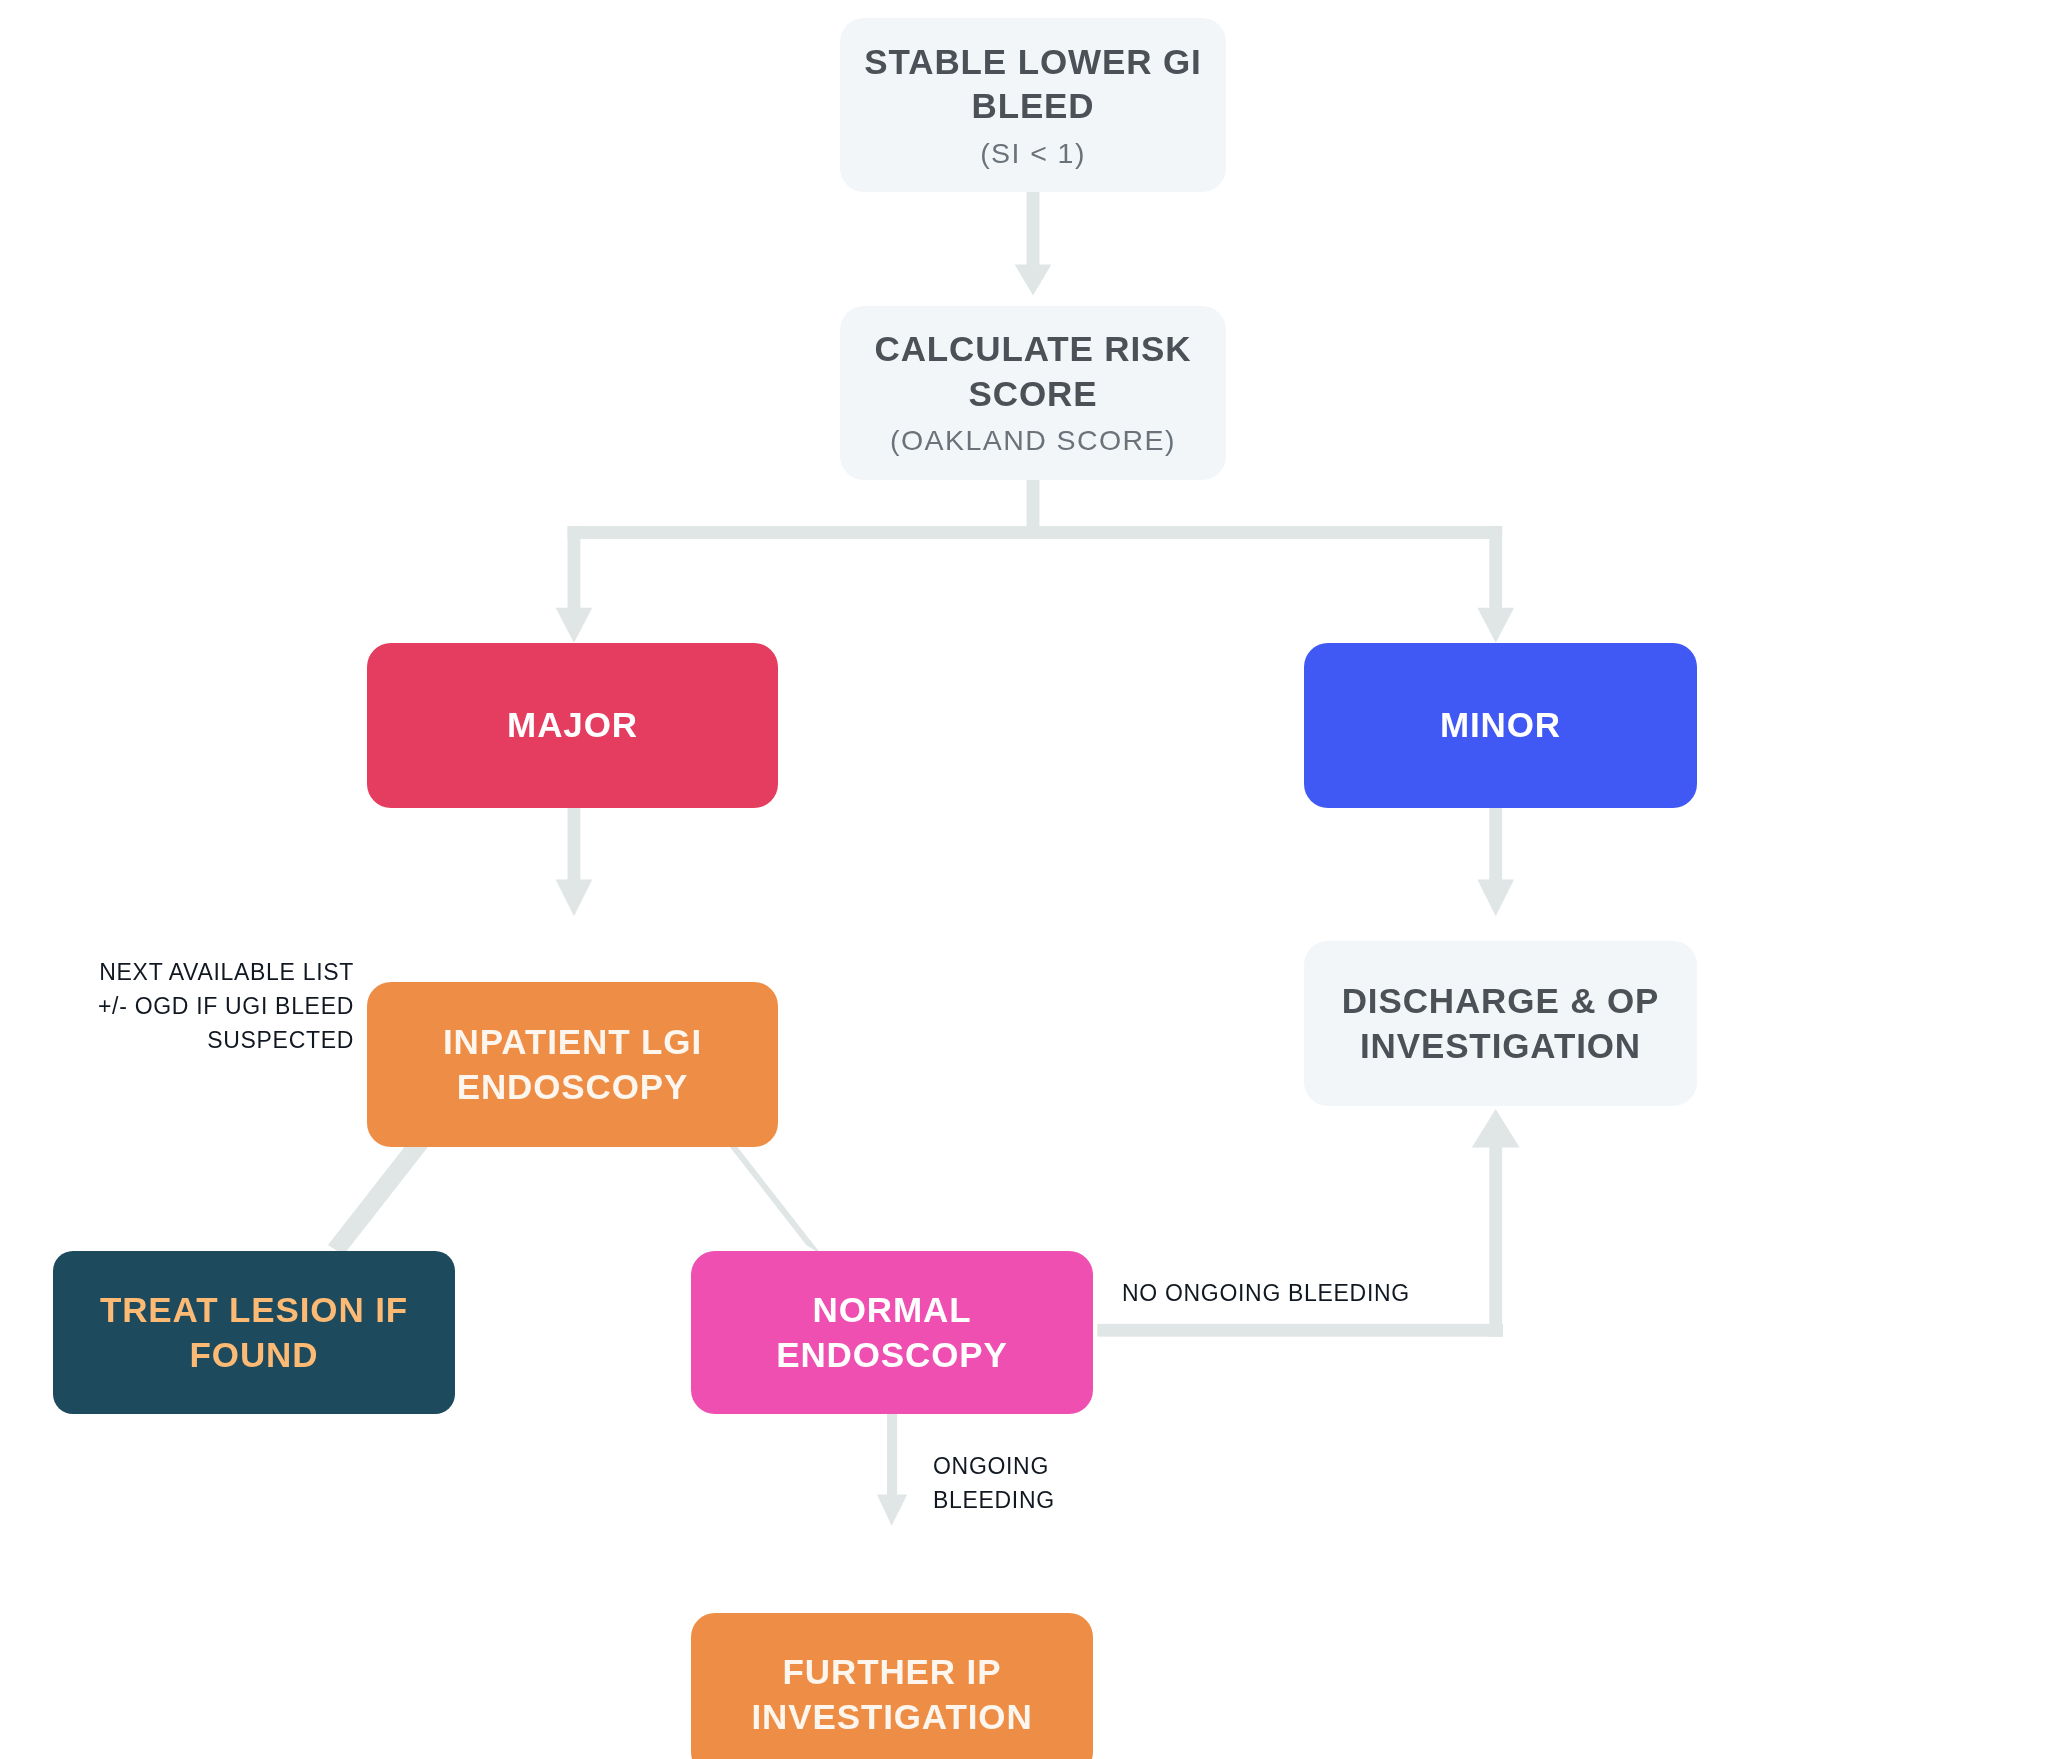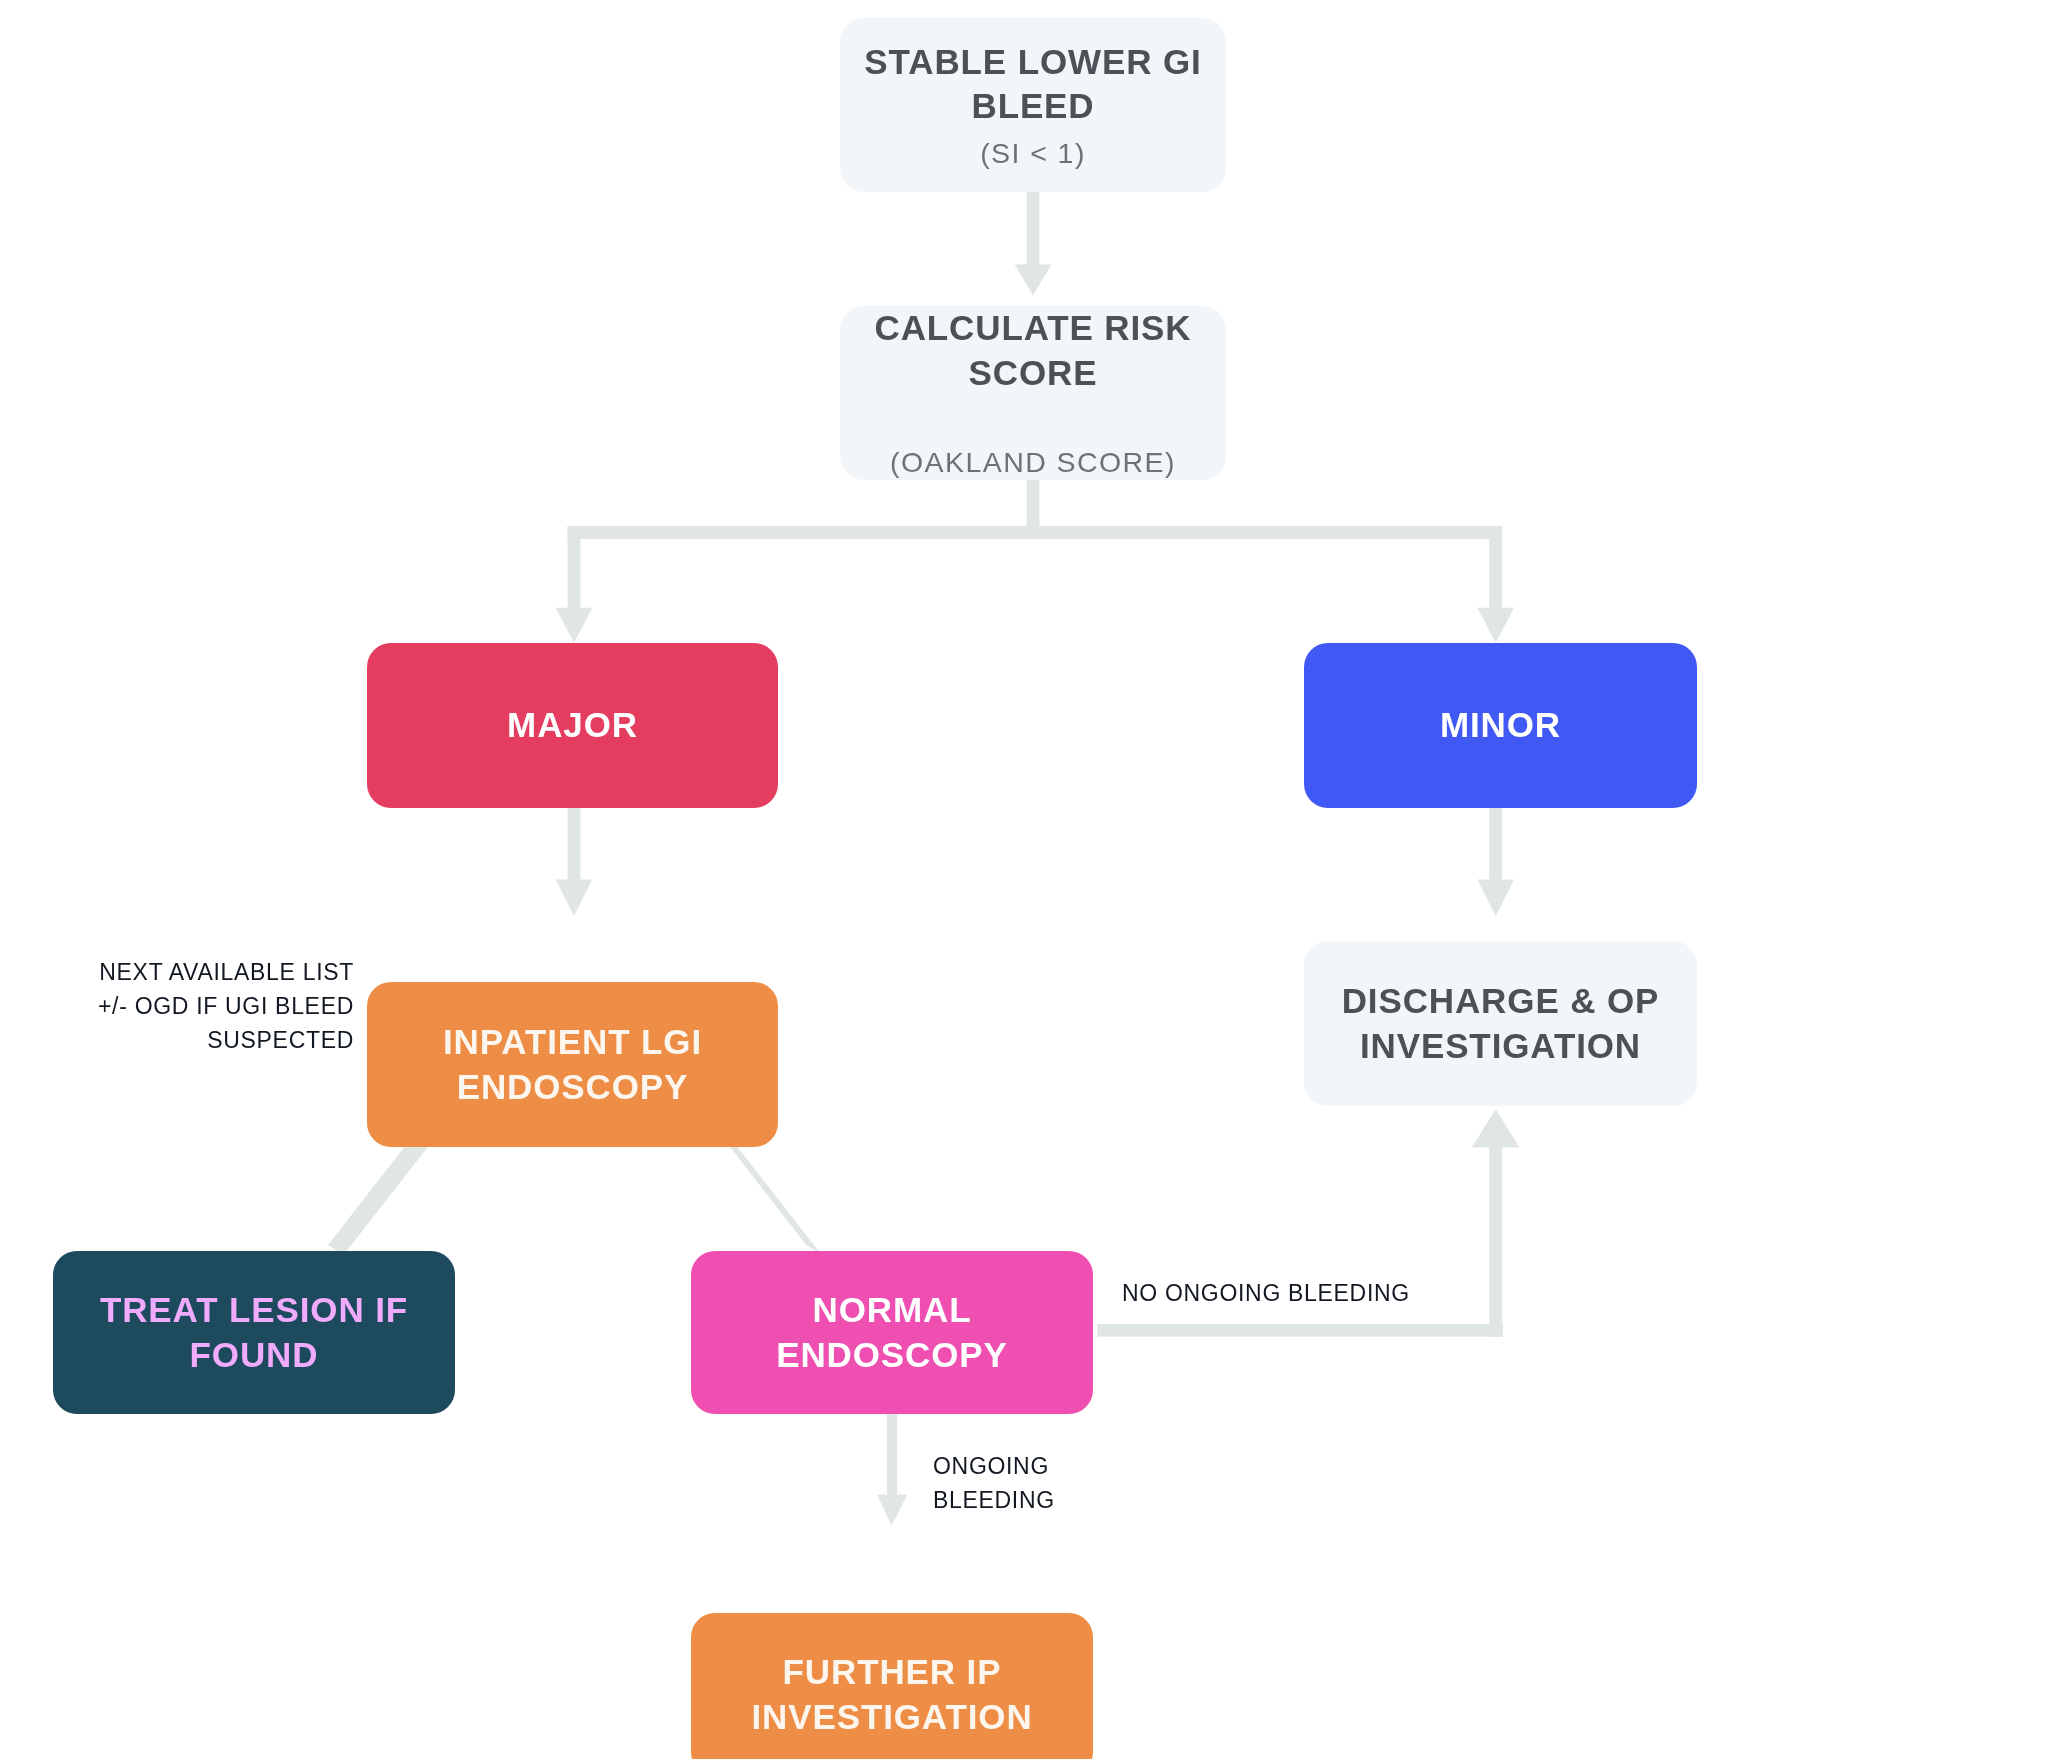--- a/index.html
+++ b/index.html
@@ -49,21 +49,21 @@
     margin-top: 5.5px;
   }
   .node.light {
     background: #f2f6f9;
     color: #4b5157;
   }
   .node.light .subtitle { color: #6b7279; }
   .node.crimson { background: #e43d60; color: #ffffff; }
   .node.blue    { background: #4059f5; color: #ffffff; }
   .node.orange  { background: #ee8e46; color: #fdf6ee; margin-top: 41px; }
-  .node.teal    { background: #1d4a5d; color: #f0abfc; }
+  .node.teal    { background: #1d4a5d; color: #fdba74; border-radius: 20px; }
   .node.pink    { background: #ee4fb0; color: #ffffff; }
 
   .edge-label {
     position: absolute;
     font-size: 23px;
     color: #111821;
     letter-spacing: 0.03em;
     line-height: 1.48;
     white-space: pre-line;
   }
@@ -123,21 +123,21 @@
 
     </g>
   </svg>
 
   <div class="node light" style="left:840px; top:18.4px; width:386px; height:174px;">
     <div class="title">STABLE LOWER GI
 BLEED</div>
     <div class="subtitle">(SI &lt; 1)</div>
   </div>
 
-  <div class="node light" style="left:840px; top:306px; width:386px; height:174px;justify-content:space-between;">
+  <div class="node light" style="left:840px; top:306px; width:386px; height:174px;">
     <div class="title">CALCULATE RISK
 SCORE</div>
     <div class="subtitle">(OAKLAND SCORE)</div>
   </div>
 
   <div class="node crimson" style="left:367px; top:643px; width:411px; height:165px;">
     <div class="title">MAJOR</div>
   </div>
 
   <div class="node blue" style="left:1304px; top:643px; width:393px; height:165px;">

